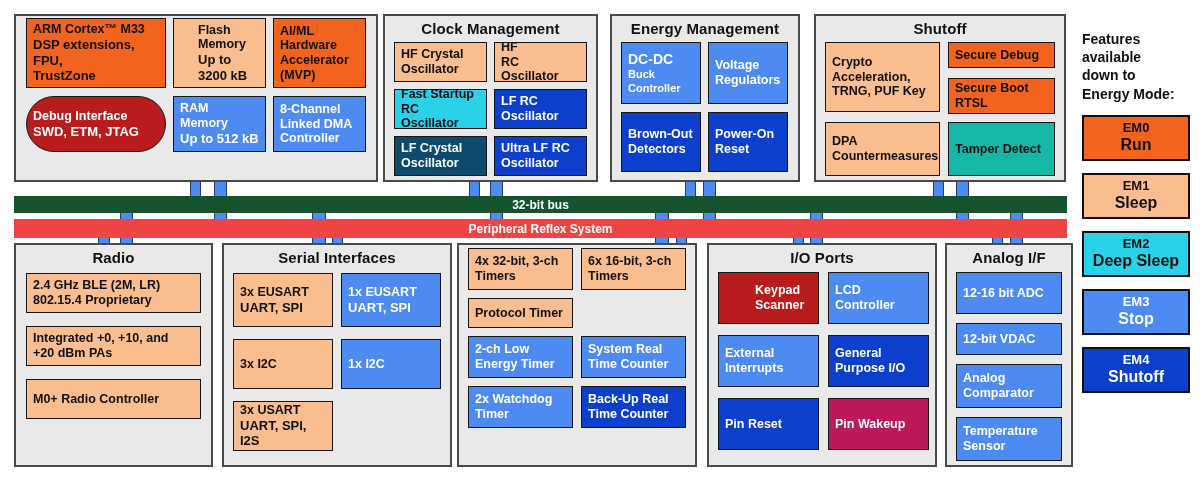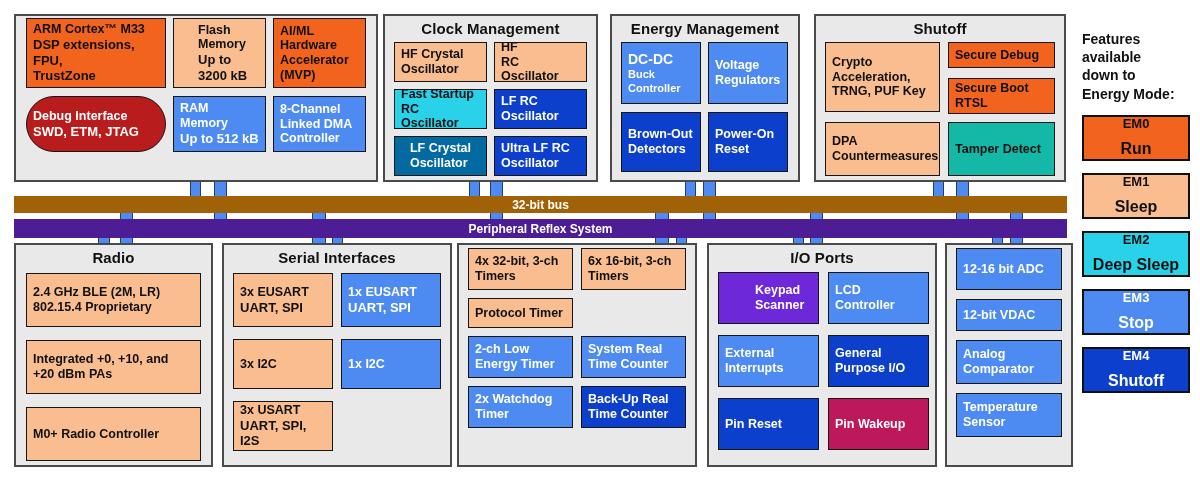--- a/index.html
+++ b/index.html
@@ -25,21 +25,21 @@
   #sec-energy{left:610px;top:14px;width:190px;height:168px;}
   #energy-grid{display:grid;grid-template-columns:80px 80px;grid-template-rows:62px 60px;
                gap:8px 7px;padding:2px 9px;}
   
   #sec-security{left:814px;top:14px;width:252px;height:168px;}
   #security-cols{display:flex;gap:8px;padding:2px 9px;}
   #security-cols .col{display:flex;flex-direction:column;width:50%;}
   
   #sec-radio{left:14px;top:243px;width:199px;height:224px;}
   #radio-stack{display:flex;flex-direction:column;gap:13px;padding:4px 10px;}
-  #radio-stack .blk{height:54px;}
+  #radio-stack .blk{height:40px;}
   #sec-serial{left:222px;top:243px;width:230px;height:224px;}
   #serial-cols{display:flex;gap:8px;padding:4px 9px;}
   #serial-cols .col{display:flex;flex-direction:column;gap:12px;width:50%;}
   #sec-timers{left:457px;top:243px;width:240px;height:224px;}
   #timers-grid{display:grid;grid-template-columns:105px 105px;grid-template-rows:42px 30px 42px 42px;
                gap:8px;padding:3px 9px;}
   #sec-io{left:707px;top:243px;width:230px;height:224px;}
   #io-grid{display:grid;grid-template-columns:101px 101px;grid-template-rows:52px 52px 52px;
            gap:11px 9px;padding:3px 9px;}
   #sec-analog{left:945px;top:243px;width:128px;height:224px;}
@@ -48,21 +48,21 @@
   .bus{position:absolute;z-index:2;display:flex;align-items:center;justify-content:center;}
   .bus-label{color:#fff;font-size:12px;}
   #bus1{left:14px;top:196px;width:1053px;height:17px;}
   #bus2{left:14px;top:219px;width:1053px;height:19px;}
   .stub{position:absolute;z-index:1;border-left:1px solid rgba(20,20,20,.65);
         border-right:1px solid rgba(20,20,20,.65);box-sizing:border-box;}
   
   #legend{position:absolute;left:1082px;top:30px;width:108px;}
   #legend-title{font-size:14px;line-height:1.3;white-space:pre-line;margin-bottom:12px;}
   .em{border:2px solid #101010;box-sizing:border-box;height:46px;margin-bottom:12px;
-      display:flex;flex-direction:column;align-items:center;justify-content:space-between;}
+      display:flex;flex-direction:column;align-items:center;justify-content:center;}
   .em-name{font-size:13px;line-height:1.15;}
   .em-mode{font-size:16px;line-height:1.15;}
   
   .big{font-size:14px;} .sm{font-size:11px;}
 </style>
 </head>
 <body>
 
 <div class="stub" style="left: 190px; top: 180px; width: 11px; height: 22px; background-color: rgb(77, 139, 242);"></div>
 <div class="stub" style="left: 214px; top: 180px; width: 13px; height: 48px; background-color: rgb(77, 139, 242);"></div>
@@ -76,24 +76,24 @@
 <div class="stub" style="left: 120px; top: 205px; width: 13px; height: 40px; background-color: rgb(77, 139, 242);"></div>
 <div class="stub" style="left: 312px; top: 205px; width: 14px; height: 40px; background-color: rgb(77, 139, 242);"></div>
 <div class="stub" style="left: 332px; top: 228px; width: 11px; height: 17px; background-color: rgb(77, 139, 242);"></div>
 <div class="stub" style="left: 655px; top: 205px; width: 14px; height: 40px; background-color: rgb(77, 139, 242);"></div>
 <div class="stub" style="left: 676px; top: 228px; width: 11px; height: 17px; background-color: rgb(77, 139, 242);"></div>
 <div class="stub" style="left: 793px; top: 228px; width: 11px; height: 17px; background-color: rgb(77, 139, 242);"></div>
 <div class="stub" style="left: 810px; top: 205px; width: 13px; height: 40px; background-color: rgb(77, 139, 242);"></div>
 <div class="stub" style="left: 992px; top: 228px; width: 11px; height: 17px; background-color: rgb(77, 139, 242);"></div>
 <div class="stub" style="left: 1010px; top: 205px; width: 13px; height: 40px; background-color: rgb(77, 139, 242);"></div>
 
-<div class="bus" id="bus1" style="background-color: #a16207;">
+<div class="bus" id="bus1" style="background-color: #14532d;">
   <span class="bus-label">32-bit bus</span>
 </div>
-<div class="bus" id="bus2" style="background-color: #4c1d95;">
+<div class="bus" id="bus2" style="background-color: #ef4444;">
   <span class="bus-label">Peripheral Reflex System</span>
 </div>
 
 <div class="sec" id="sec-core">
   <div id="core-grid">
     <div class="blk" style="background-color: rgb(242, 100, 30);">
       <div class="t">ARM Cortex™ M33</div>
       <div class="s">DSP extensions, FPU,
 TrustZone</div>
     </div>
@@ -136,21 +136,21 @@
 RC Oscillator</div>
     </div>
     <div class="blk" style="background-color: rgb(41, 210, 232);">
       <div class="t">Fast Startup
 RC Oscillator</div>
     </div>
     <div class="blk wt" style="background-color: rgb(12, 64, 204);">
       <div class="t">LF RC
 Oscillator</div>
     </div>
-    <div class="blk wt" style="background-color: #0369a1; align-items: center;">
+    <div class="blk wt" style="background-color: #0c4a6e;">
       <div class="t">LF Crystal
 Oscillator</div>
     </div>
     <div class="blk wt" style="background-color: rgb(12, 64, 204);">
       <div class="t">Ultra LF RC
 Oscillator</div>
     </div>
   </div>
 </div>
 
@@ -278,21 +278,21 @@
     <div class="blk wt" style="grid-area: 4 / 2; background-color: rgb(12, 64, 204);">
       <div class="t">Back-Up Real
 Time Counter</div>
     </div>
   </div>
 </div>
 
 <div class="sec" id="sec-io">
   <div class="sec-title">I/O Ports</div>
   <div id="io-grid">
-    <div class="blk wt" style="background-color: #6d28d9; padding-left: 36px;">
+    <div class="blk wt" style="background-color: #b91c1c; padding-left: 36px;">
       <div class="t">Keypad
 Scanner</div>
     </div>
     <div class="blk wt" style="background-color: rgb(77, 139, 242);">
       <div class="t">LCD
 Controller</div>
     </div>
     <div class="blk wt" style="background-color: rgb(77, 139, 242);">
       <div class="t">External
 Interrupts</div>
@@ -304,20 +304,21 @@
     <div class="blk wt" style="background-color: rgb(12, 64, 204);">
       <div class="t">Pin Reset</div>
     </div>
     <div class="blk wt" style="background-color: #be185d;">
       <div class="t">Pin Wakeup</div>
     </div>
   </div>
 </div>
 
 <div class="sec" id="sec-analog">
+  <div class="sec-title">Analog I/F</div>
   <div id="analog-stack">
     <div class="blk wt" style="height: 42px; background-color: rgb(77, 139, 242);">
       <div class="t">12-16 bit ADC</div>
     </div>
     <div class="blk wt" style="height: 32px; background-color: rgb(77, 139, 242);">
       <div class="t">12-bit VDAC</div>
     </div>
     <div class="blk wt" style="height: 44px; background-color: rgb(77, 139, 242);">
       <div class="t">Analog
 Comparator</div>

